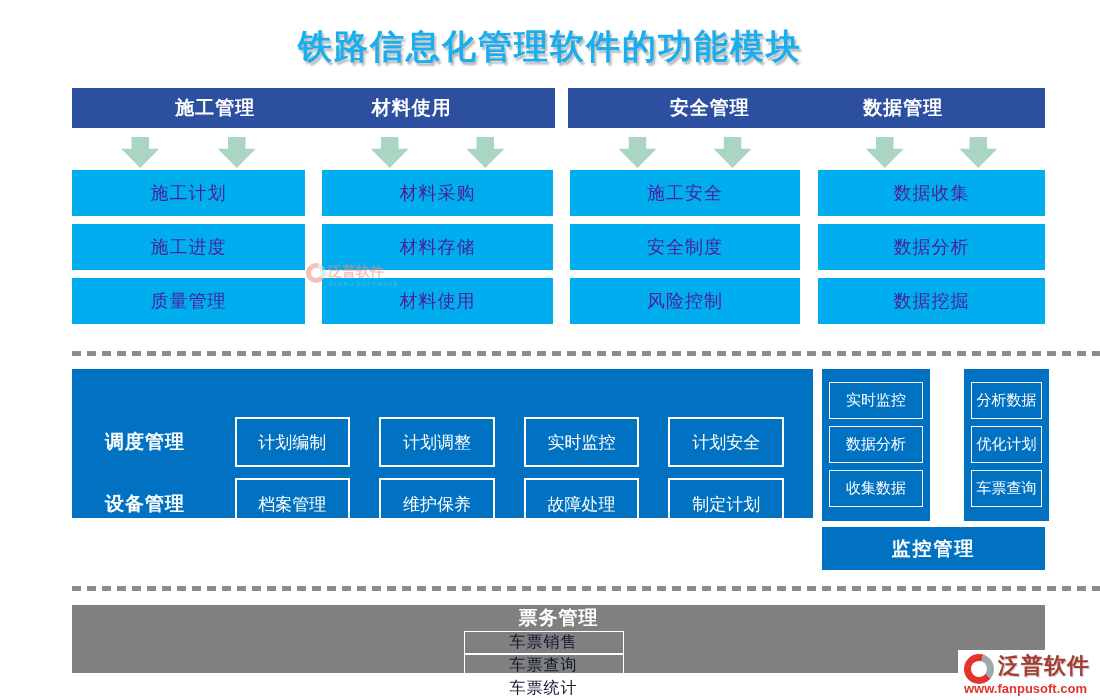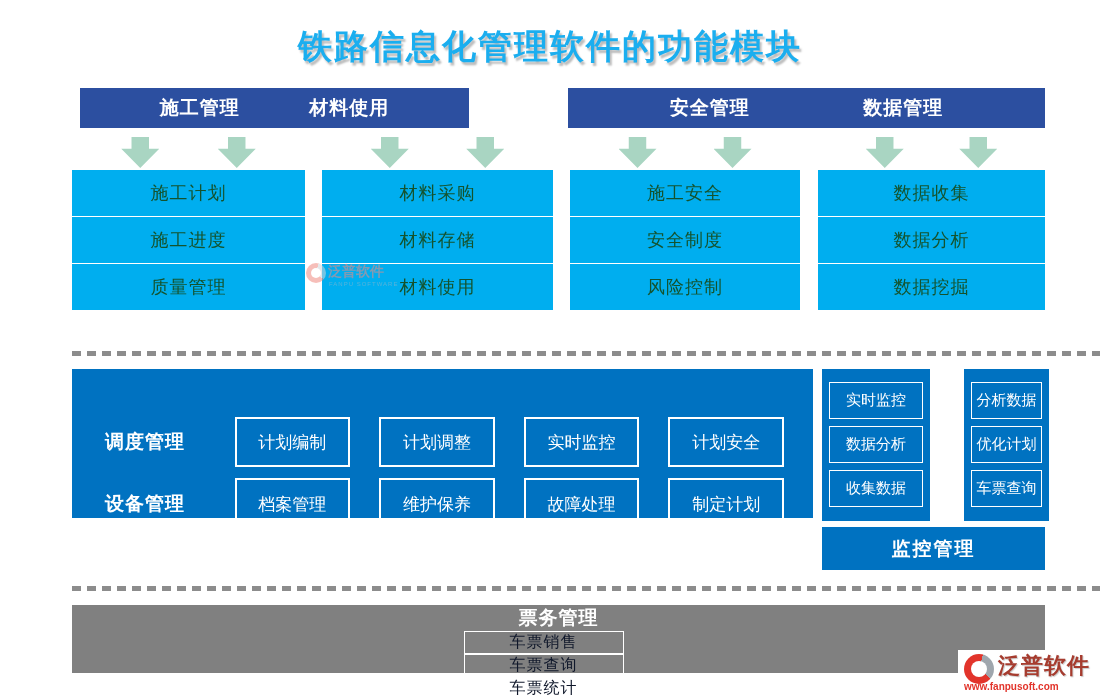--- a/index.html
+++ b/index.html
@@ -12,31 +12,31 @@
     position:absolute;top:24px;left:0;width:1100px;text-align:center;
     font-size:34px;font-weight:bold;color:#1BAEEF;letter-spacing:2px;
     text-shadow:2px 3px 2px #bcbcbc;
   }
   
   .hdr{
     position:absolute;top:88px;height:40px;background:#2C4FA0;
     display:flex;align-items:center;padding:0 45px;box-sizing:border-box;
   }
   .hdr .hcell{flex:1;text-align:center;color:#fff;font-size:19px;font-weight:bold;letter-spacing:1px;}
-  #hdr1{left:80px;width:389px;}
+  #hdr1{left:72px;width:483px;}
   #hdr2{left:568px;width:477px;align-items:center;}
   
   .col{position:absolute;top:137px;}
   .arrow-row{height:31px;margin-bottom:2px;display:flex;justify-content:space-around;padding:0 20px;}
   .arrow{
     width:38px;height:31px;background:#A9D5C2;
     clip-path:polygon(27% 0,73% 0,73% 38%,100% 38%,50% 100%,0 38%,27% 38%);
   }
   .fbox{
-    height:46px;margin-bottom:1px;background:#00AEEF;color:#14532d;font-size:18px;
+    height:46px;margin-bottom:8px;background:#00AEEF;color:#4c1d95;font-size:18px;
     display:flex;align-items:center;justify-content:center;letter-spacing:1px;
   }
   
   .divider{
     position:absolute;left:72px;width:1028px;height:5px;
     background:repeating-linear-gradient(to right,#8C8C8C 0,#8C8C8C 9px,transparent 9px,transparent 15px);
   }
   #divider1{top:351px;}
   #divider2{top:586px;}
   
@@ -78,21 +78,21 @@
     width:160px;height:39px;margin-right:30px;border:1.5px solid #fff;color:#0f172a;font-size:16px;
     display:flex;align-items:center;justify-content:center;box-sizing:border-box;letter-spacing:1px;
   }
   
   .logo{position:absolute;left:958px;top:650px;width:142px;height:50px;background:#fff;}
   .logo-icon{position:absolute;left:6px;top:4px;width:30px;height:30px;border-radius:50%;
     background:conic-gradient(from 130deg,#E2342B 0deg 245deg,#9FA6AD 245deg 360deg);}
   .logo-icon::after{content:"";position:absolute;left:7px;top:7px;width:16px;height:16px;background:#fff;border-radius:50%;}
   .logo-text{position:absolute;left:40px;top:1px;font-size:22px;font-weight:bold;color:#A63C2F;
     letter-spacing:1px;text-shadow:1px 1px 1px #c9c9c9;}
-  .logo-url{position:absolute;left:6px;top:31px;font-size:10px;font-weight:bold;color:#E2342B;}
+  .logo-url{position:absolute;left:6px;top:31px;font-size:13px;font-weight:bold;color:#E2342B;}
   
   .watermark{position:absolute;left:306px;top:261px;width:80px;opacity:0.55;}
   .wm-icon{position:absolute;left:0;top:2px;width:20px;height:20px;border-radius:50%;
     background:conic-gradient(from 130deg,#F08A80 0deg 245deg,#cfd6da 245deg 360deg);}
   .wm-icon::after{content:"";position:absolute;left:5px;top:5px;width:10px;height:10px;background:#fff;border-radius:50%;}
   .wm-text{position:absolute;left:22px;top:2px;font-size:14px;font-weight:bold;color:#F08A80;white-space:nowrap;}
   .wm-sub{position:absolute;left:23px;top:20px;font-size:6px;color:#9FB6C8;white-space:nowrap;letter-spacing:1px;}
 </style>
 </head>
 <body>

